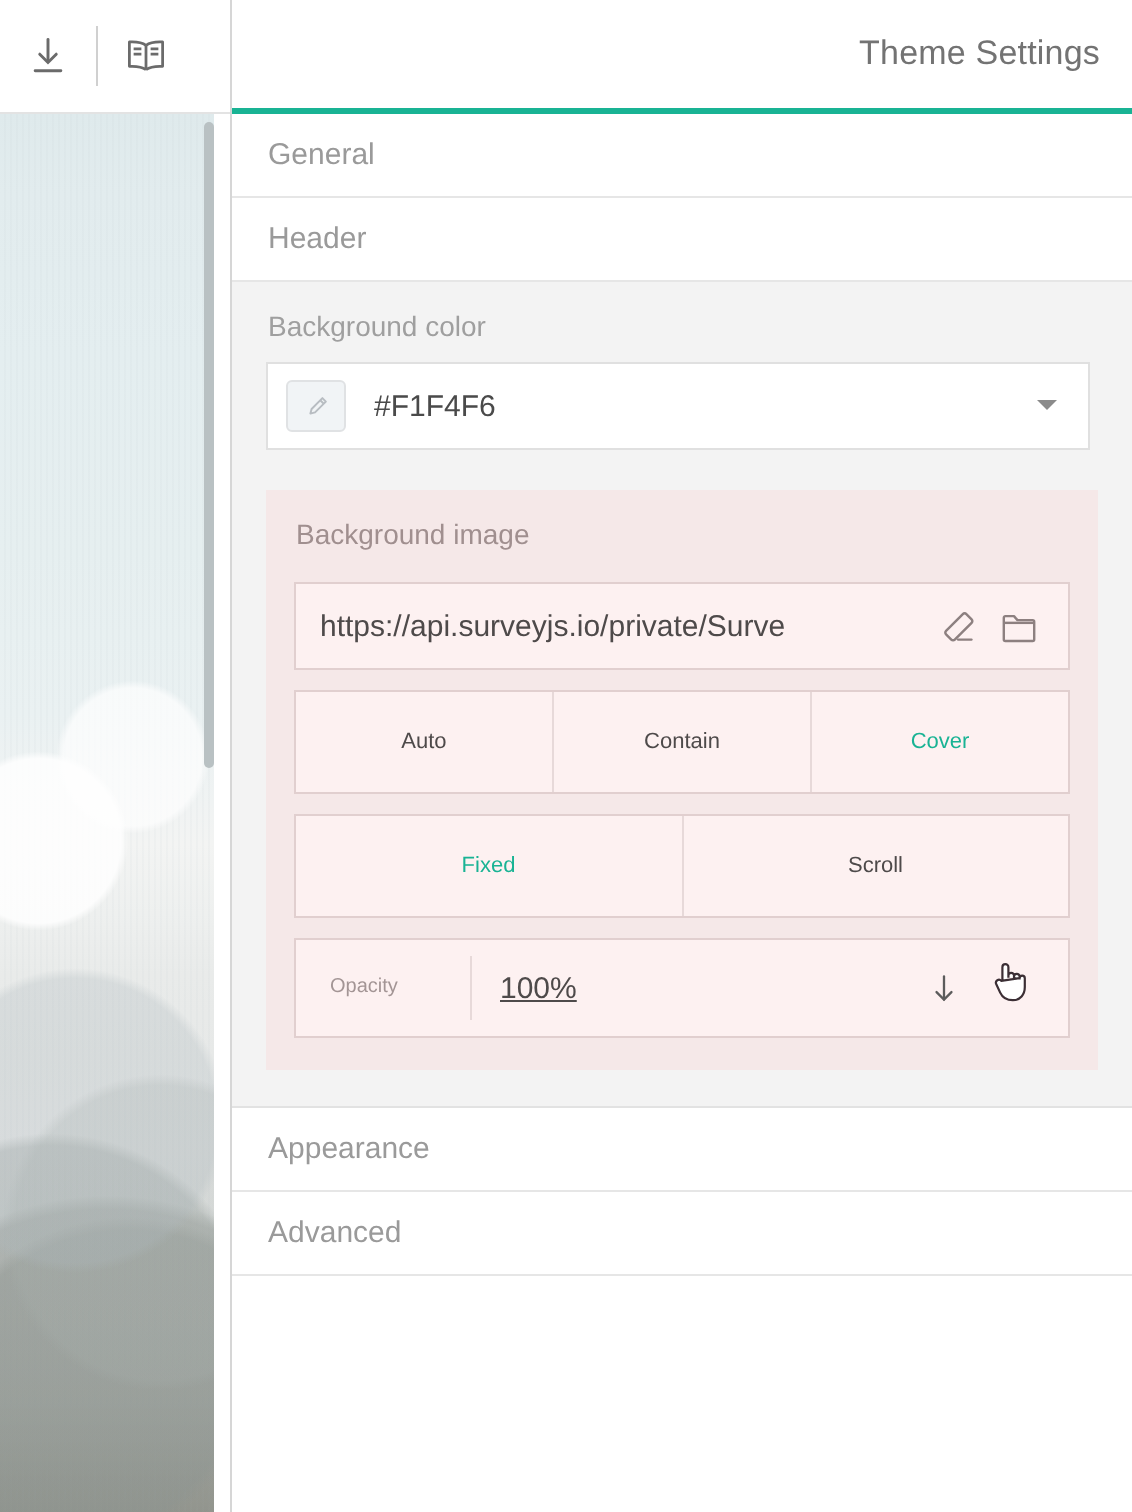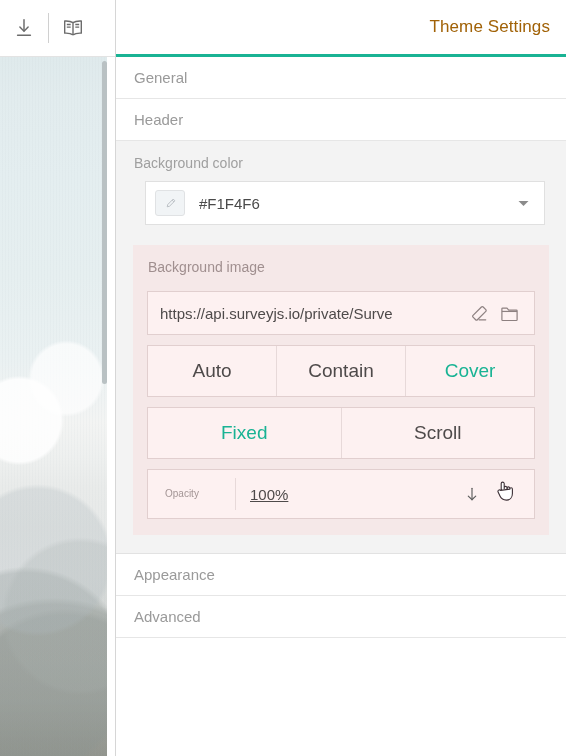--- a/index.html
+++ b/index.html
@@ -118,21 +118,21 @@
     flex: 0 0 57px;
     display: flex;
     align-items: center;
     justify-content: flex-end;
     padding-right: 16px;
     background: #ffffff;
     border-bottom: 3px solid #19b394;
   }
   .panel-title {
     font-size: 17px;
-    color: #a16207;
+    color: #737373;
     letter-spacing: .1px;
   }
 
   .accordion { flex: 1 1 auto; overflow: hidden; }
 
   .acc-head {
     height: 42px;
     display: flex;
     align-items: center;
     padding-left: 18px;
@@ -164,21 +164,20 @@
   
   .color-block { padding: 0 4px 6px 0; }
   .color-input {
     height: 44px;
     background: #ffffff;
     border: 1px solid #e0e0e0;
     display: flex;
     align-items: center;
     padding: 0 10px 0 9px;
     cursor: text;
-    margin-left: 12px;
   }
   .swatch {
     width: 30px; height: 26px;
     background: #F1F4F6;
     border: 1px solid #e0e2e4;
     border-radius: 3px;
     display: flex; align-items: center; justify-content: center;
     flex: 0 0 30px;
     cursor: pointer;
   }
@@ -229,21 +228,21 @@
   .btn-row {
     display: flex;
     margin-top: 10px;
     border: 1px solid #e1cfcf;
     background: #fdf1f1;
   }
   .seg-btn {
     flex: 1 1 0;
     height: 50px;
     display: flex; align-items: center; justify-content: center;
-    font-size: 19px;
+    font-size: 11px;
     color: #4e4a4a;
     cursor: pointer;
     border-right: 1px solid #e7d9d9;
   }
   .seg-btn:last-child { border-right: none; }
   .seg-btn.selected { color: #19b394; }
 
   .opacity-row {
     display: flex;
     align-items: center;

